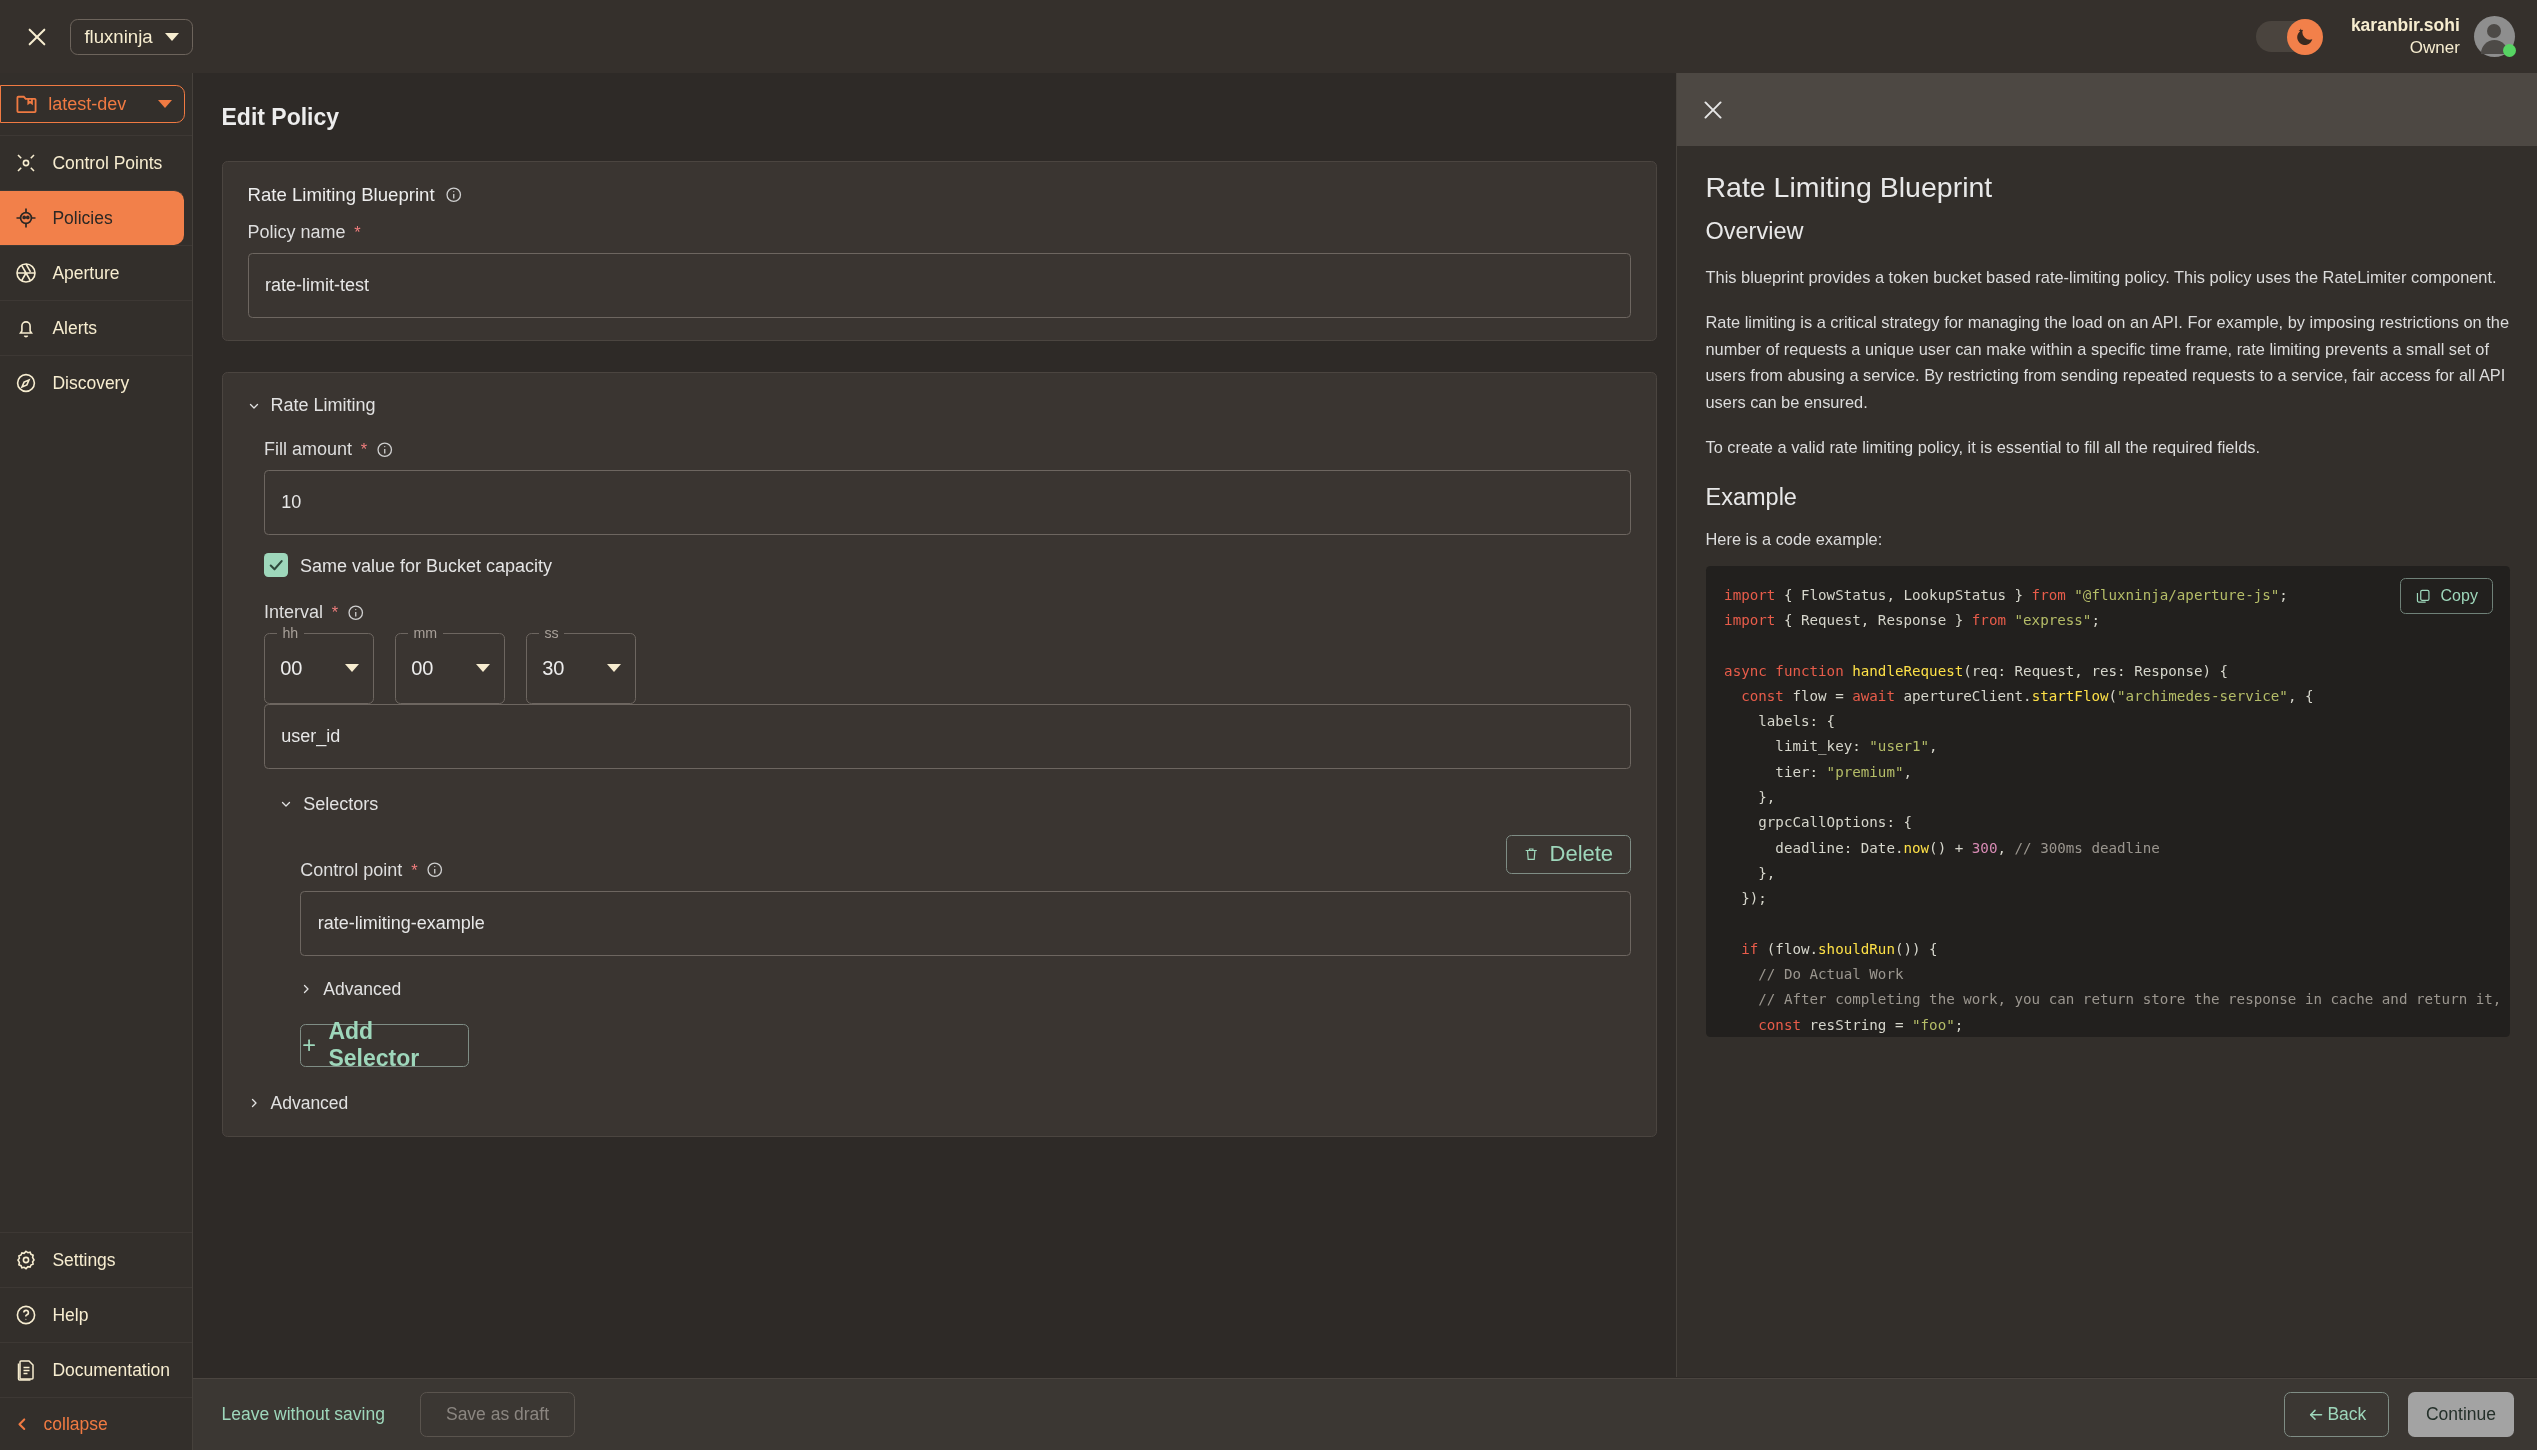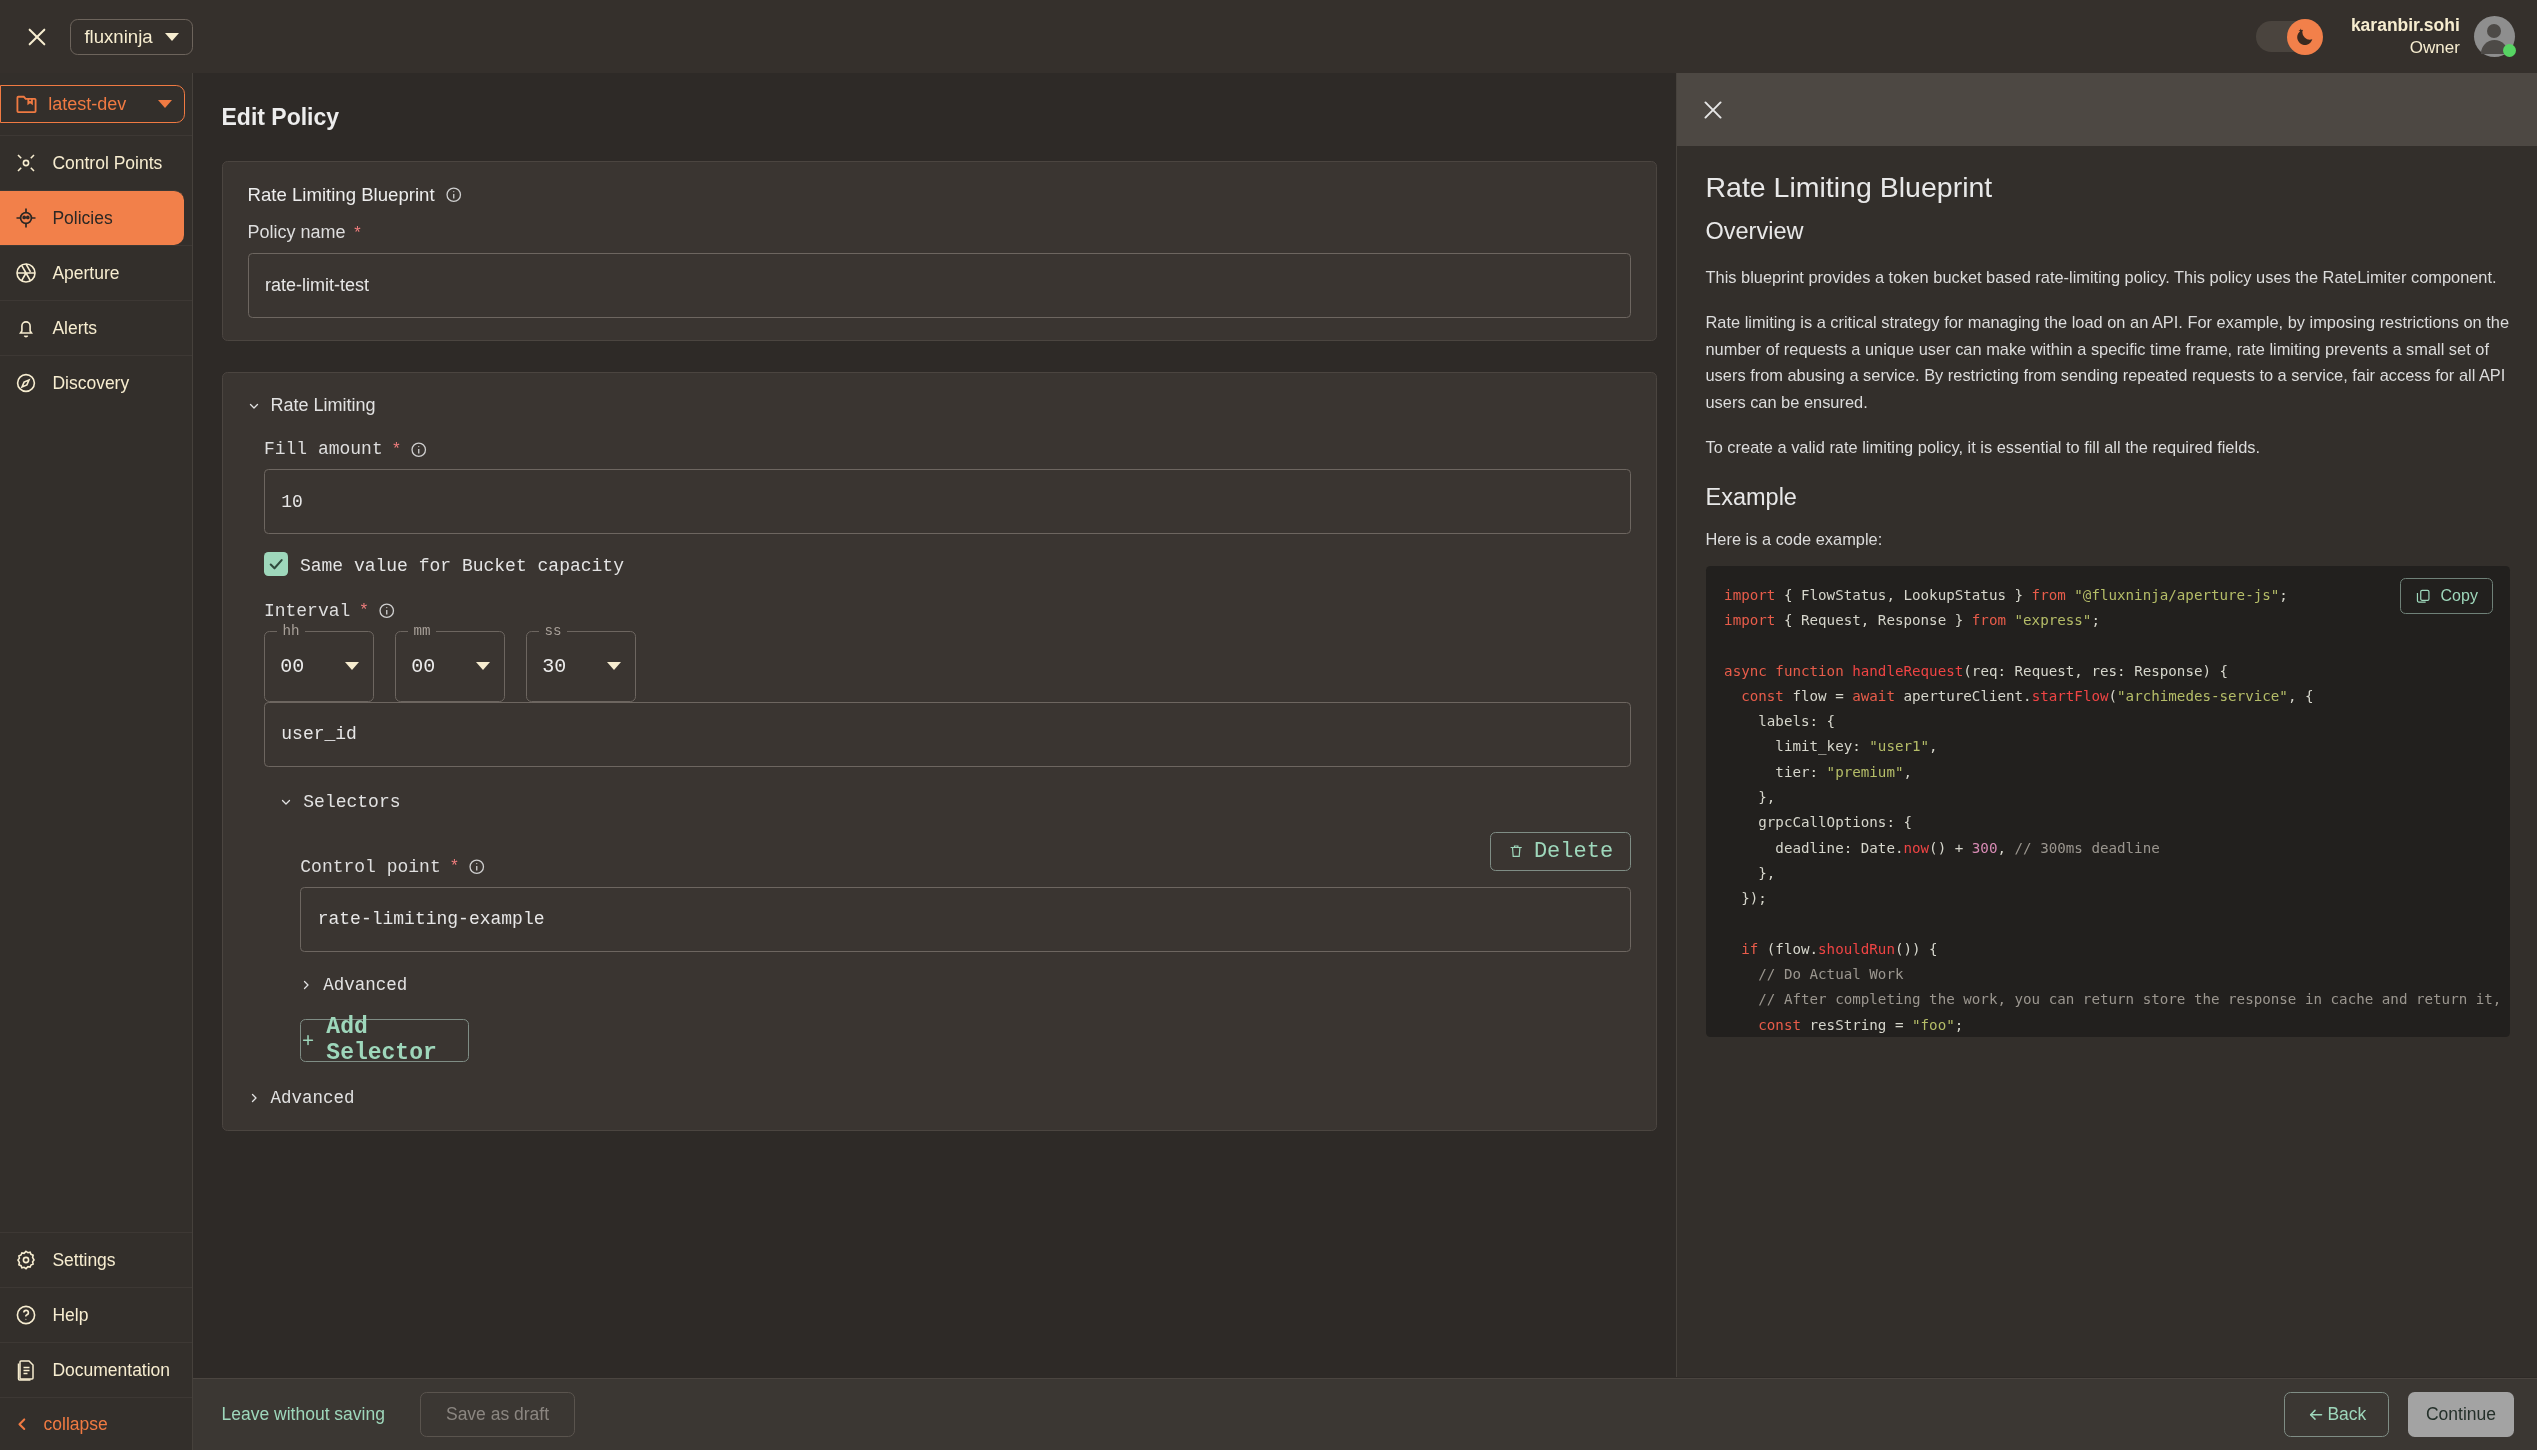--- a/index.html
+++ b/index.html
@@ -129,21 +129,21 @@
   .info-ico { width: 17.5px; height: 17.5px; flex: none; }
   .text-input {
     height: 65px; background: transparent; border: 0.5px solid #6d6660; border-radius: 4.4px;
     color: #e7e7e7; font-size: 18px; padding: 0 16.4px;
     display: flex; align-items: center; width: 100%;
   }
 
   .section-toggle { display: flex; align-items: center; gap: 11px; color: #e2e2e2;
                     font-size: 18px; cursor: pointer; }
   .chev { width: 12px; height: 12px; flex: none; }
-  #rl-body { padding-left: 16.4px; padding-top: 23px; font-family: Liberation Mono, monospace; }
+  #rl-body { padding-left: 16.4px; padding-top: 23px; }
 
   .checkbox-row { display: flex; align-items: flex-end; gap: 12px; margin: 17.5px 0 25px 0; cursor: pointer; }
   .checkbox {
     width: 24px; height: 24px; border-radius: 4.4px; background: #9ed7bb;
     display: flex; align-items: center; justify-content: center; flex: none;
   }
   .checkbox svg { width: 16.4px; height: 16.4px; }
   .checkbox-label { color: #e4e4e4; font-size: 18px; }
 
   #interval-row { display: flex; gap: 21px; margin-top: 3.3px; }
@@ -209,21 +209,21 @@
     color: #9ed7bb; font-size: 16px; cursor: pointer;
     background: #22201e;
   }
   #copy-btn svg { width: 16.4px; height: 16.4px; }
   pre#code {
     font-family: "DejaVu Sans Mono", monospace;
     font-size: 14.2px; line-height: 1.78; color: #d6d6cc;
     white-space: pre; margin: 0;
   }
   .k  { color: #e85c4a; }   
-  .fn { color: #ef4444; }   
+  .fn { color: #fde047; }   
   .s  { color: #b5bd68; }   
   .c  { color: #9b968f; }   
   .n  { color: #d98bb5; }   
 
   
   #bottom-bar {
     position: absolute; left: 193px; bottom: 0; width: 2345px; height: 72px;
     background: #3b3733; border-top: 0.5px solid #4b4540;
     display: flex; align-items: center; padding: 0 24px 0 28.5px;
   }

